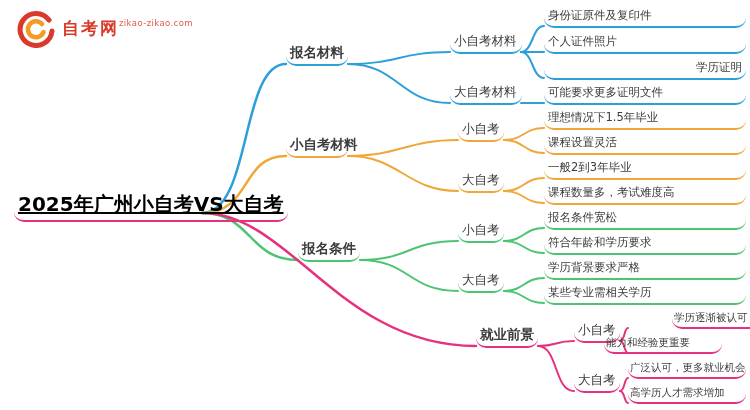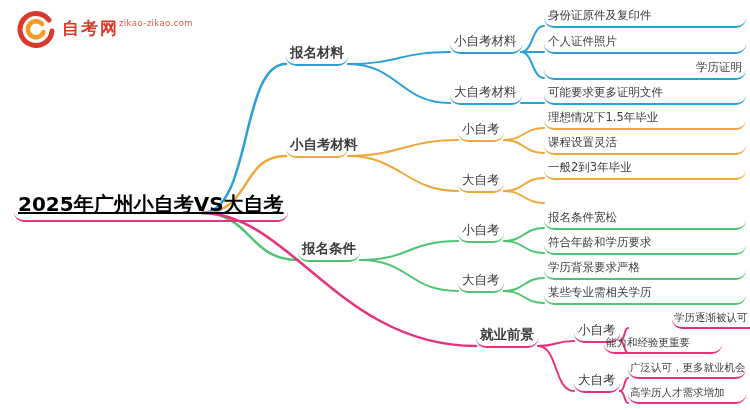--- a/index.html
+++ b/index.html
@@ -96,20 +96,21 @@
   <div class="node lvl2" style="left: 574px; top: 372px; width: 46px; border-bottom-color: rgb(230, 49, 126);">大自考</div>
 
   <div class="node leaf" style="left: 544px; top: 9px; width: 202px; border-bottom-color: rgb(43, 159, 217);">身份证原件及复印件</div>
   <div class="node leaf" style="left: 544px; top: 35px; width: 202px; border-bottom-color: rgb(43, 159, 217);">个人证件照片</div>
   <div class="node leaf" style="left: 544px; top: 61px; width: 202px; border-bottom-color: rgb(43, 159, 217); text-align: right;">学历证明</div>
   <div class="node leaf" style="left: 544px; top: 86px; width: 202px; border-bottom-color: rgb(43, 159, 217);">可能要求更多证明文件</div>
 
   <div class="node leaf" style="left: 544px; top: 111px; width: 202px; border-bottom-color: rgb(240, 167, 58);">理想情况下1.5年毕业</div>
   <div class="node leaf" style="left: 544px; top: 136px; width: 202px; border-bottom-color: rgb(240, 167, 58);">课程设置灵活</div>
   <div class="node leaf" style="left: 544px; top: 161px; width: 202px; border-bottom-color: rgb(240, 167, 58);">一般2到3年毕业</div>
+  <div class="node leaf" style="left: 544px; top: 186px; width: 202px; border-bottom-color: rgb(240, 167, 58);">课程数量多，考试难度高</div>
 
   <div class="node leaf" style="left: 544px; top: 211px; width: 202px; border-bottom-color: rgb(76, 196, 114);">报名条件宽松</div>
   <div class="node leaf" style="left: 544px; top: 236px; width: 202px; border-bottom-color: rgb(76, 196, 114);">符合年龄和学历要求</div>
   <div class="node leaf" style="left: 544px; top: 261px; width: 202px; border-bottom-color: rgb(76, 196, 114);">学历背景要求严格</div>
   <div class="node leaf" style="left: 544px; top: 286px; width: 202px; border-bottom-color: rgb(76, 196, 114);">某些专业需相关学历</div>
 
   <div class="node leaf leaf-sm" style="left: 628px; top: 311px; width: 118px; border-bottom-color: rgb(230, 49, 126); margin-left: 44px;">学历逐渐被认可</div>
   <div class="node leaf leaf-sm" style="left: 604px; top: 336px; width: 118px; border-bottom-color: rgb(230, 49, 126);">能力和经验更重要</div>
   <div class="node leaf leaf-sm" style="left: 628px; top: 361px; width: 118px; border-bottom-color: rgb(230, 49, 126);">广泛认可，更多就业机会</div>
   <div class="node leaf leaf-sm" style="left: 628px; top: 386px; width: 118px; border-bottom-color: rgb(230, 49, 126);">高学历人才需求增加</div>

